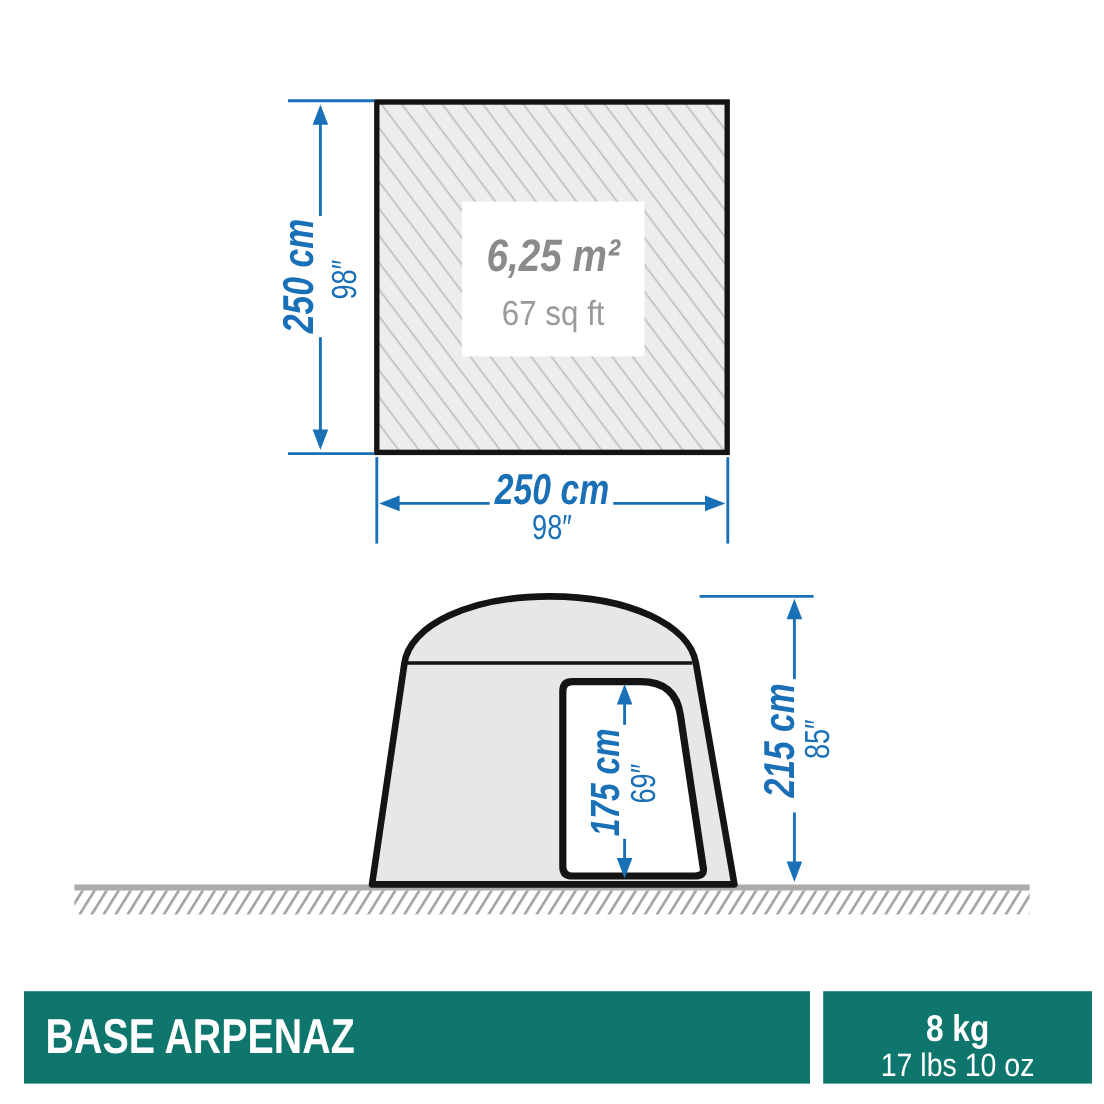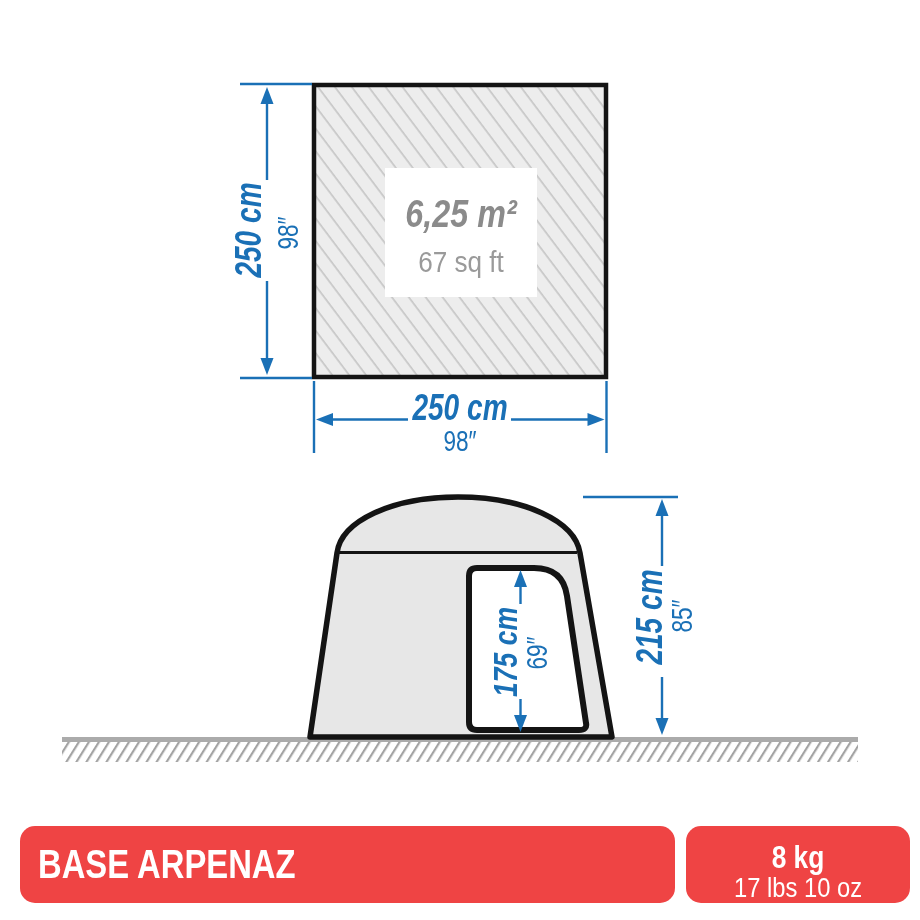--- a/index.html
+++ b/index.html
@@ -8,21 +8,21 @@
   svg{position:absolute;left:0;top:0;}
   .lbl{position:absolute;white-space:nowrap;font-family:"Liberation Sans",sans-serif;line-height:1;}
   .blue{color:#1a70b6;}
   .metric{font-weight:700;font-style:italic;font-size:36px;}
   .inch{font-weight:400;font-size:29px;}
   .rot{transform:translate(-50%,-50%) rotate(-90deg) scaleX(0.78);}
   .hor{transform:translate(-50%,-50%) scaleX(0.78);}
   .area-m{font-weight:700;font-style:italic;font-size:38px;color:#8b8b8b;
           transform:translate(-50%,-50%) scaleX(0.85);}
   .area-i{font-weight:400;font-size:29px;color:#9a9a9a;transform:translate(-50%,-50%) scaleX(0.9);}
-  .bar{position:absolute;background:#ef4444;border-radius:15px;}
+  .bar{position:absolute;background:#0f766e;}
   .name{font-weight:700;font-size:41px;color:#ffffff;transform:translateY(-50%) scaleX(0.8);
         transform-origin:left center;}
   .w1{font-weight:700;font-size:31px;color:#ffffff;transform:translate(-50%,-50%) scaleX(0.85);}
   .w2{font-weight:400;font-size:27px;color:#ffffff;transform:translate(-50%,-50%) scaleX(0.88);}
 </style>
 </head>
 <body>
 
 <div class="stage">
 

